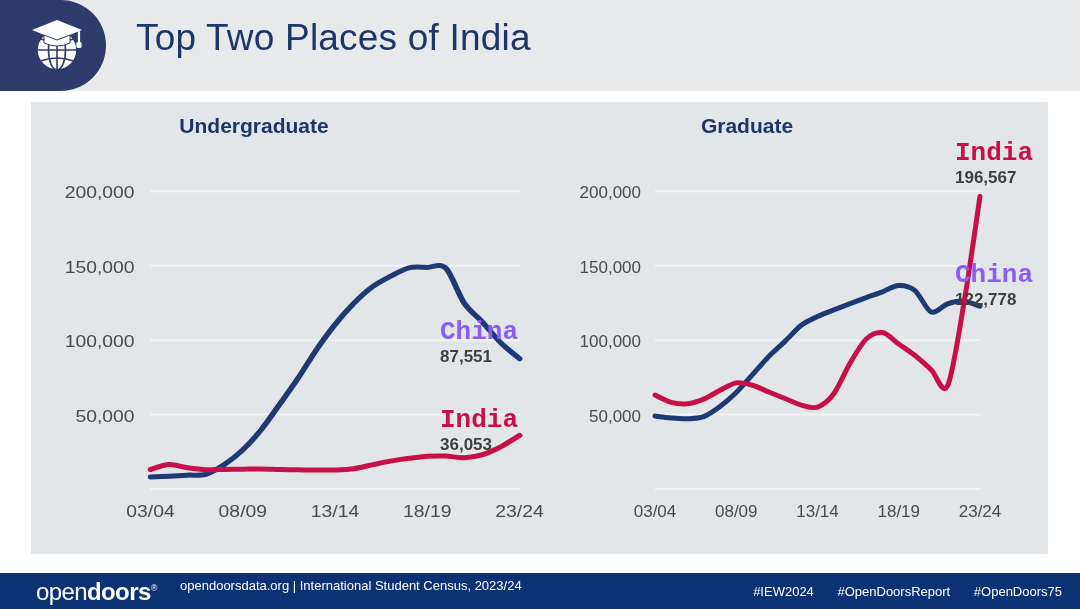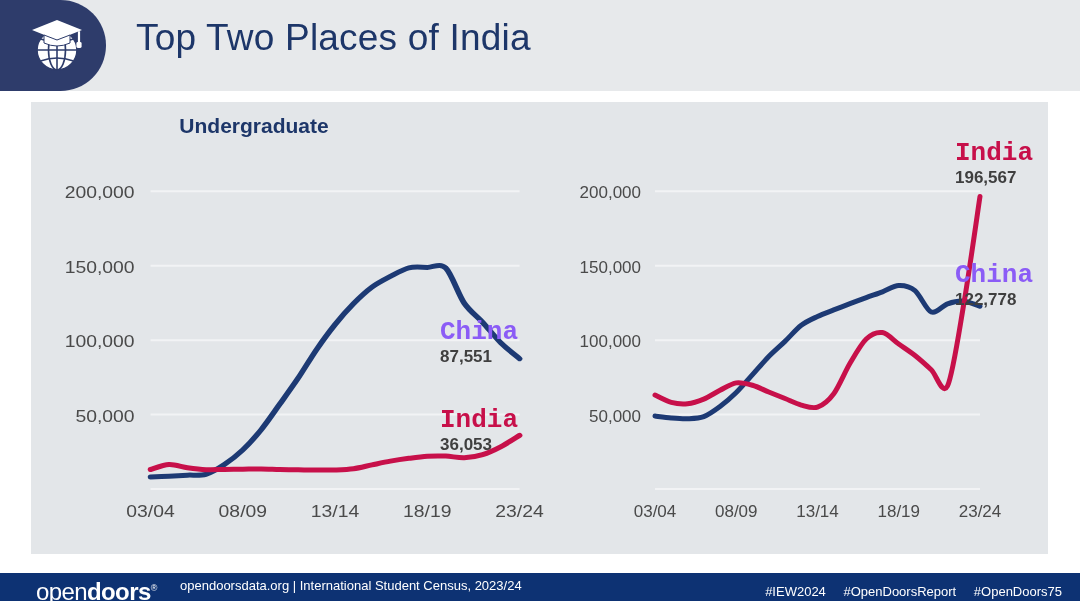--- a/index.html
+++ b/index.html
@@ -105,21 +105,21 @@
   .callout-ug-china { left: 440px; top: 318px; }
   .callout-ug-india { left: 440px; top: 406px; }
   .callout-gr-china { left: 955px; top: 261px; }
   .callout-gr-india { left: 955px; top: 139px; }
 
   
   .footer {
     position: absolute;
     left: 0; top: 573px;
     width: 1080px;
-    height: 28px;
+    height: 36px;
     background: #0d3273;
   }
   .footer-logo {
     position: absolute;
     left: 36px;
     top: 5px;
     font-size: 24px;
     color: #ffffff;
     letter-spacing: -0.6px;
     white-space: nowrap;
@@ -136,21 +136,21 @@
     white-space: nowrap;
   }
   .footer-tags {
     position: absolute;
     right: 18px;
     top: 11px;
     font-size: 13px;
     color: #ffffff;
     white-space: nowrap;
   }
-  .footer-tags span { margin-left: 14px; }
+  .footer-tags span { margin-left: 20px; }
 </style>
 </head>
 <body>
 
 <div class="header">
   <div class="header-logo-plate">
     <svg class="logo-mark" viewBox="0 0 66 66">
       <g fill="none" stroke="#ffffff" stroke-width="2.2">
         <circle cx="33" cy="38" r="20" fill="#ffffff" stroke="none"></circle>
         <ellipse cx="33" cy="38" rx="20" ry="20" stroke="#2e3c6b" stroke-width="1.6" fill="none"></ellipse>
@@ -194,20 +194,21 @@
 <div class="callout callout-ug-china">
   <span class="name name-china">China</span>
   <span class="value">87,551</span>
 </div>
 <div class="callout callout-ug-india">
   <span class="name name-india">India</span>
   <span class="value">36,053</span>
 </div>
 
 <div class="panel panel-right">
+  <div class="panel-title">Graduate</div>
   <svg class="chart-svg" viewBox="0 0 498 452" preserveAspectRatio="none" id="svg-graduate">
       <line x1="105" x2="430" y1="312.5813953488372" y2="312.5813953488372" stroke="#f2f3f5" stroke-width="2"></line>
       <text x="91" y="319.5813953488372" text-anchor="end" font-family="&quot;Liberation Sans&quot;, sans-serif" font-size="17" fill="#4a4a4a">50,000</text>
       <line x1="105" x2="430" y1="238.16279069767444" y2="238.16279069767444" stroke="#f2f3f5" stroke-width="2"></line>
       <text x="91" y="245.16279069767444" text-anchor="end" font-family="&quot;Liberation Sans&quot;, sans-serif" font-size="17" fill="#4a4a4a">100,000</text>
       <line x1="105" x2="430" y1="163.74418604651163" y2="163.74418604651163" stroke="#f2f3f5" stroke-width="2"></line>
       <text x="91" y="170.74418604651163" text-anchor="end" font-family="&quot;Liberation Sans&quot;, sans-serif" font-size="17" fill="#4a4a4a">150,000</text>
       <line x1="105" x2="430" y1="89.32558139534885" y2="89.32558139534885" stroke="#f2f3f5" stroke-width="2"></line>
       <text x="91" y="96.32558139534885" text-anchor="end" font-family="&quot;Liberation Sans&quot;, sans-serif" font-size="17" fill="#4a4a4a">200,000</text>
       <line x1="105" x2="430" y1="387" y2="387" stroke="#f2f3f5" stroke-width="2"></line>

